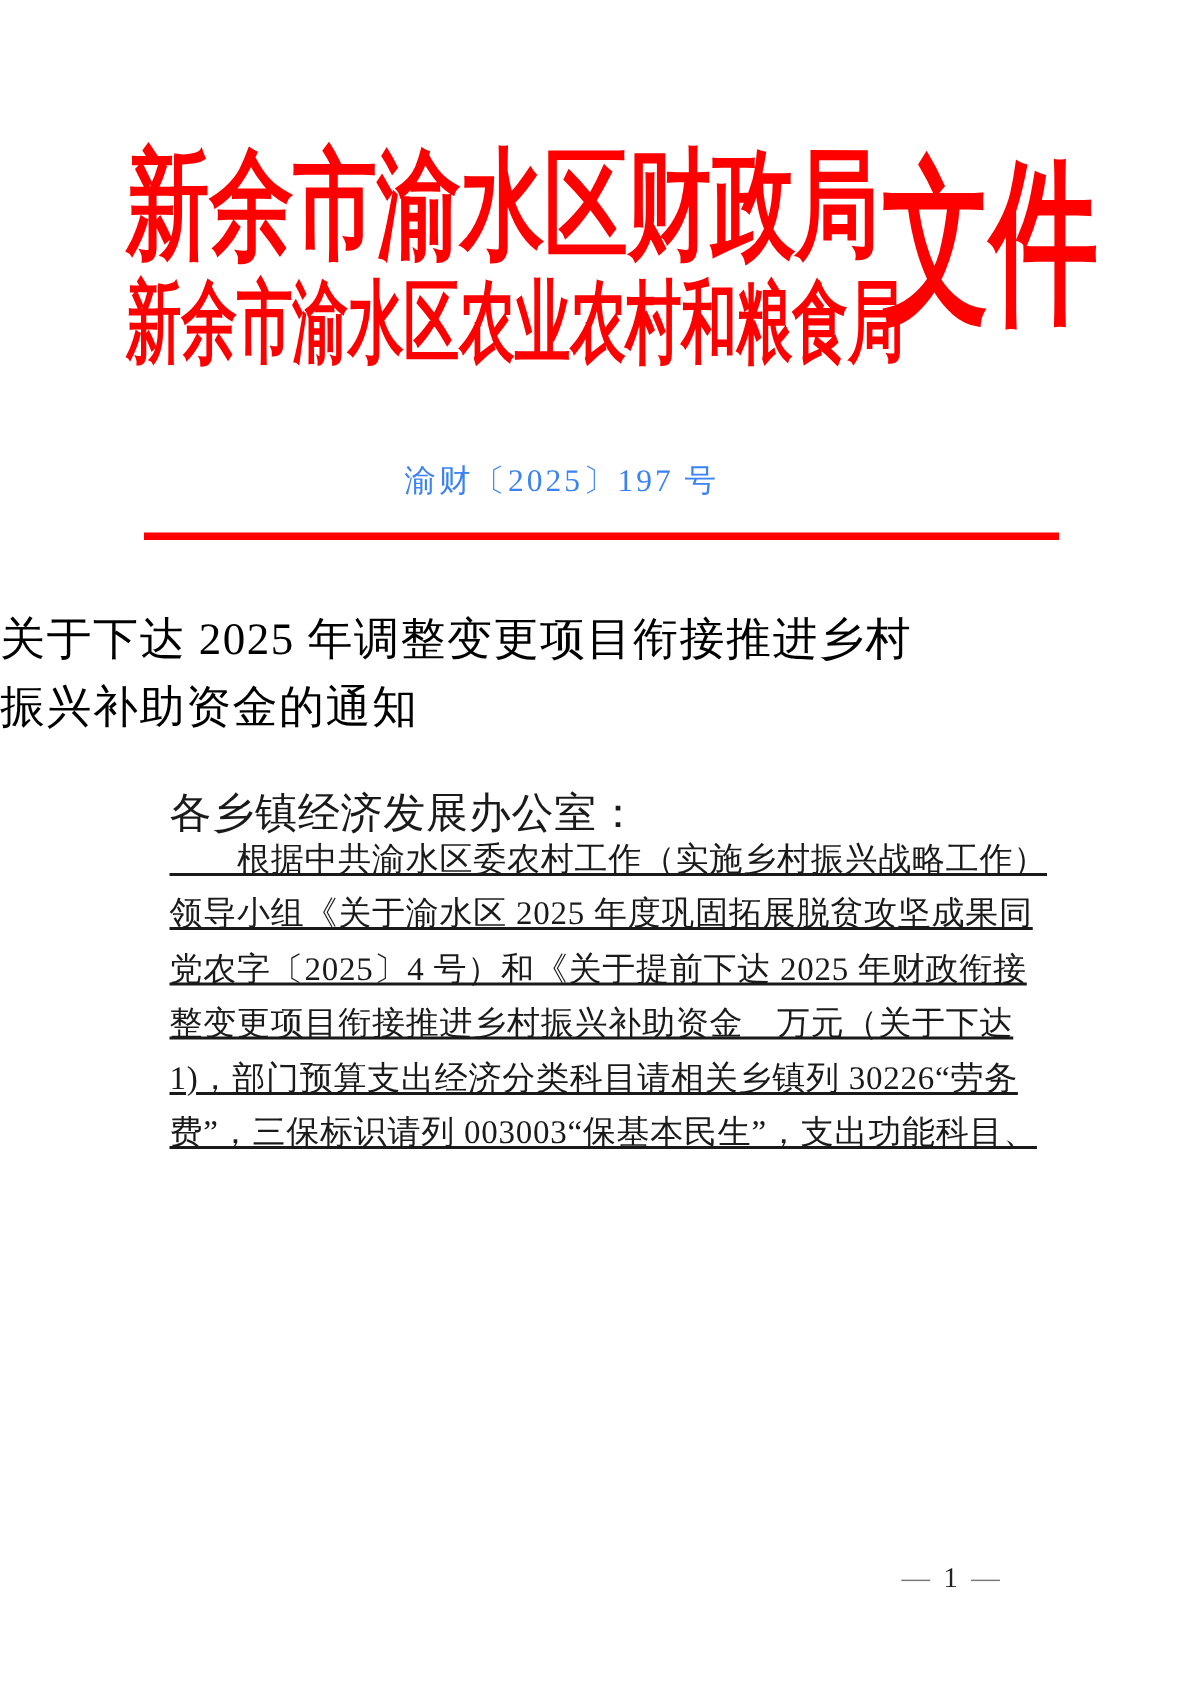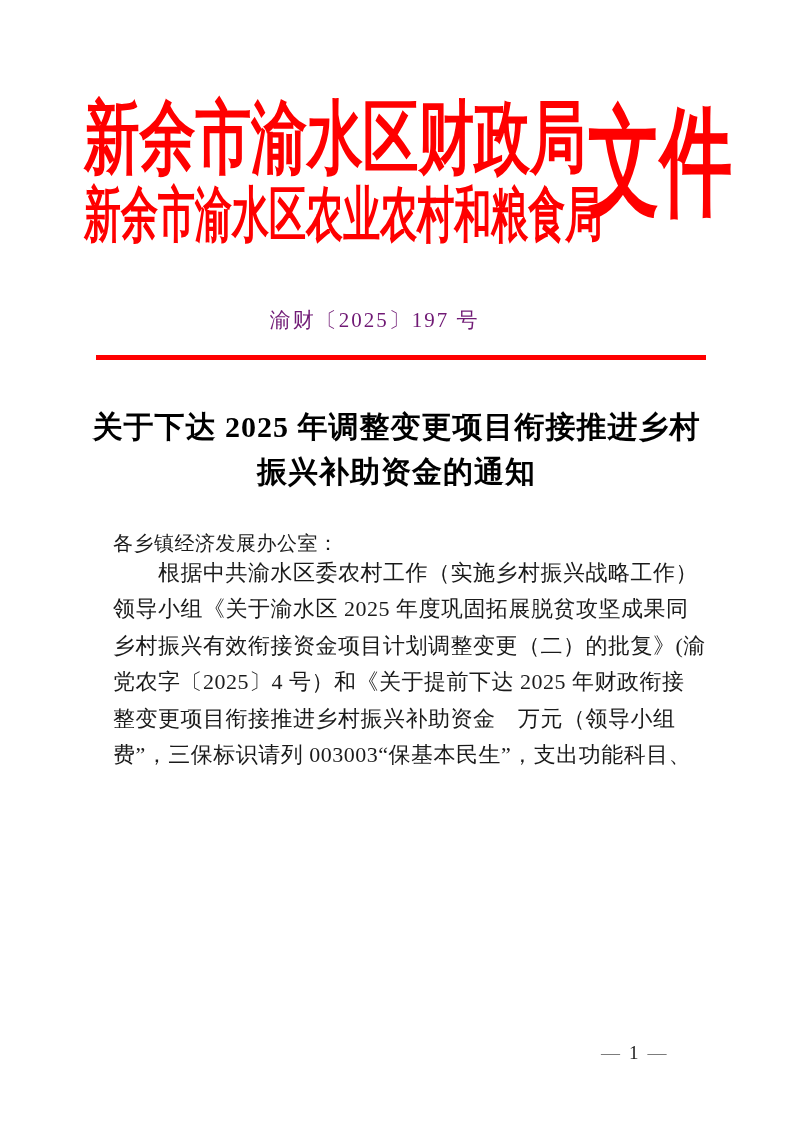--- a/index.html
+++ b/index.html
@@ -51,67 +51,67 @@
 
   
   .doc-number {
     position: absolute;
     left: 0;
     right: 44px;
     top: 306px;
     text-align: center;
     font-size: 21px;
     letter-spacing: 2px;
-    color: #701a75;
+    color: #3b82f6;
   }
 
   
   .red-line {
     position: absolute;
     left: 96px;
     top: 355px;
     width: 610px;
     height: 5px;
     background: #ff0000;
   }
 
   
   .title {
     position: absolute;
     left: 0;
     right: 0;
     top: 404px;
-    text-align: center;
+    text-align: left;
     font-size: 30px;
-    font-weight: bold;
+    font-weight: normal;
     line-height: 45px;
     color: #000000;
     letter-spacing: 1px;
   }
 
   
   .salutation {
     position: absolute;
     left: 113px;
     top: 529px;
-    font-size: 20px;
+    font-size: 28px;
     line-height: 28px;
     letter-spacing: 0.5px;
     white-space: pre;
   }
   .body-lines {
     position: absolute;
     left: 113px;
     top: 555px;
     width: 586px;
     font-size: 22px;
     line-height: 36.4px;
     letter-spacing: 0.5px;
   }
-  .body-line { white-space: pre; }
+  .body-line { white-space: pre; text-decoration: underline; }
 
   
   .page-number {
     position: absolute;
     left: 601px;
     top: 1042px;
     font-size: 19px;
     white-space: nowrap;
   }
   .page-number .dash { color: #777777; letter-spacing: 0; }
@@ -136,23 +136,23 @@
   <div class="title">
     <div>关于下达 2025 年调整变更项目衔接推进乡村</div>
     <div>振兴补助资金的通知</div>
   </div>
 
   <div class="salutation">各乡镇经济发展办公室：</div>
 
   <div class="body-lines">
       <div class="body-line">　　根据中共渝水区委农村工作（实施乡村振兴战略工作）</div>
       <div class="body-line">领导小组《关于渝水区 2025 年度巩固拓展脱贫攻坚成果同</div>
-      <div class="body-line">乡村振兴有效衔接资金项目计划调整变更（二）的批复》(渝</div>
       <div class="body-line">党农字〔2025〕4 号）和《关于提前下达 2025 年财政衔接</div>
-      <div class="body-line">整变更项目衔接推进乡村振兴补助资金　万元（领导小组</div>
+      <div class="body-line">整变更项目衔接推进乡村振兴补助资金　万元（关于下达</div>
+      <div class="body-line">1)，部门预算支出经济分类科目请相关乡镇列 30226“劳务</div>
       <div class="body-line">费”，三保标识请列 003003“保基本民生”，支出功能科目、</div>
     </div>
 
   <div class="page-number">
     <span class="dash">—</span><span class="num">1</span><span class="dash">—</span>
   </div>
 
 </div>
 
 </body></html>

